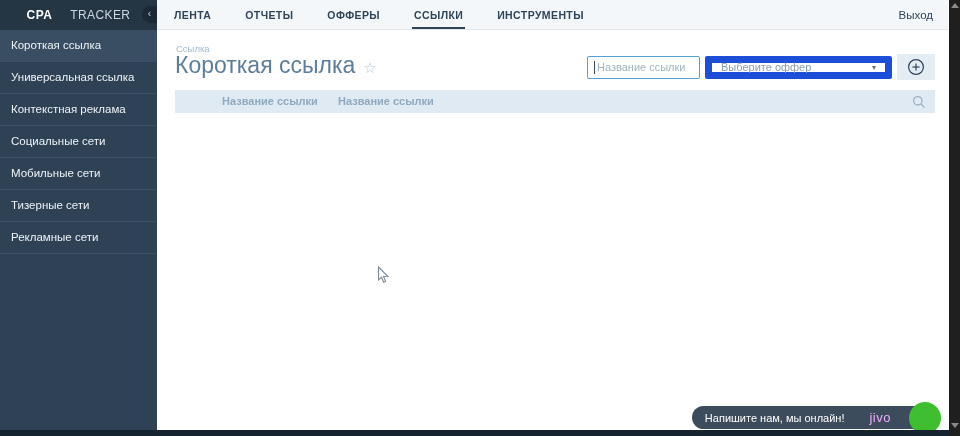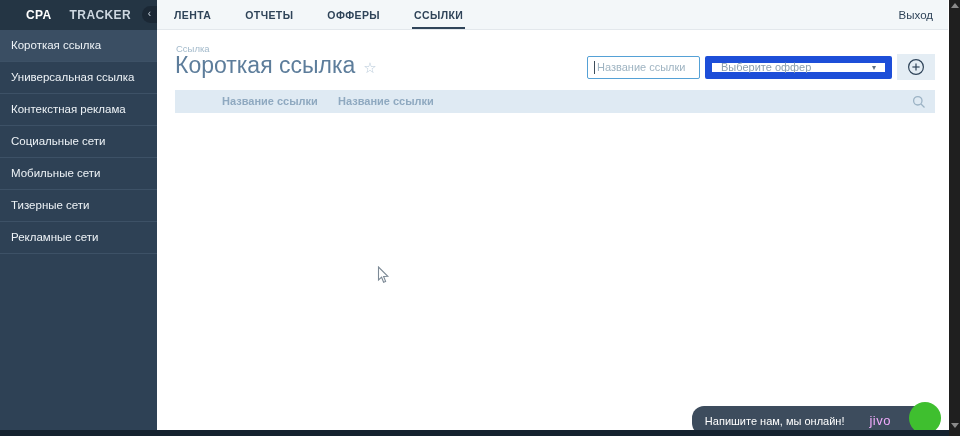--- a/index.html
+++ b/index.html
@@ -15,21 +15,21 @@
   .sidebar {
     position:absolute; left:0; top:0; width:157px; height:430px;
     background:#2e4155;
   }
   .sidebar-header {
     position:relative; height:30px; background:#243544;
     display:flex; align-items:center; justify-content:center;
     color:#ffffff; font-size:12px; letter-spacing:.4px;gap:14px;
   }
   .brand-bold { font-weight:bold; color:#ffffff; }
-  .brand-rest { font-weight:bold; color:#cdd7e0; margin-left:4px; }
+  .brand-rest { font-weight:normal; color:#cdd7e0; margin-left:4px; }
   .collapse-btn {
     position:absolute; right:0; top:6px; width:15px; height:17px;
     background:#1b2835; border-radius:9px 0 0 9px;
     color:#c6d1db; font-size:10px; line-height:16px; text-align:center;
     cursor:pointer;
   }
   .side-item {
     height:32px; line-height:31px; padding-left:11px;
     font-size:11.5px; color:#eef3f7;
     border-bottom:1px solid #3d5166;
@@ -108,21 +108,21 @@
     position:absolute; top:0; line-height:23px;
     font-size:11px; font-weight:bold; color:#8fa9c0; cursor:pointer;
   }
   .col-1 { left:47px; }
   .col-2 { left:163px; }
   .table-search { position:absolute; right:9px; top:5px; cursor:pointer; }
 
   
   .chat-widget { position:absolute; right:29px; bottom:6px; height:24px; z-index:30; }
   .chat-pill {
-    position:relative; height:29px; background:#3d4c5d; border-radius:12px;
+    position:relative; height:23px; background:#3d4c5d; border-radius:12px;
     display:flex; align-items:center; padding:0 40px 0 13px;
     cursor:pointer;
   }
   .chat-msg { font-size:11px; color:#ffffff; white-space:nowrap; }
   .chat-brand { margin-left:25px; font-size:13px; color:#f0abfc; letter-spacing:.5px; }
   .chat-online {
     position:absolute; right:-10px; top:-4px; width:32px; height:32px;
     border-radius:50%; background:#3fbf2f;
   }
 
@@ -167,20 +167,21 @@
     <div class="side-item"><span>Мобильные сети</span></div>
     <div class="side-item"><span>Тизерные сети</span></div>
     <div class="side-item"><span>Рекламные сети</span></div>
   </div>
 
   <div class="topnav">
     <div class="tab"><span>ЛЕНТА</span></div>
     <div class="tab"><span>ОТЧЕТЫ</span></div>
     <div class="tab"><span>ОФФЕРЫ</span></div>
     <div class="tab active"><span>ССЫЛКИ</span></div>
+    <div class="tab"><span>ИНСТРУМЕНТЫ</span></div>
     <div class="logout">Выход</div>
   </div>
 
   <div class="content">
     <div class="breadcrumb">Ссылка</div>
     <div class="page-title-row">
       <span class="page-title">Короткая ссылка</span>
       <span class="fav-star">☆</span>
     </div>
 

